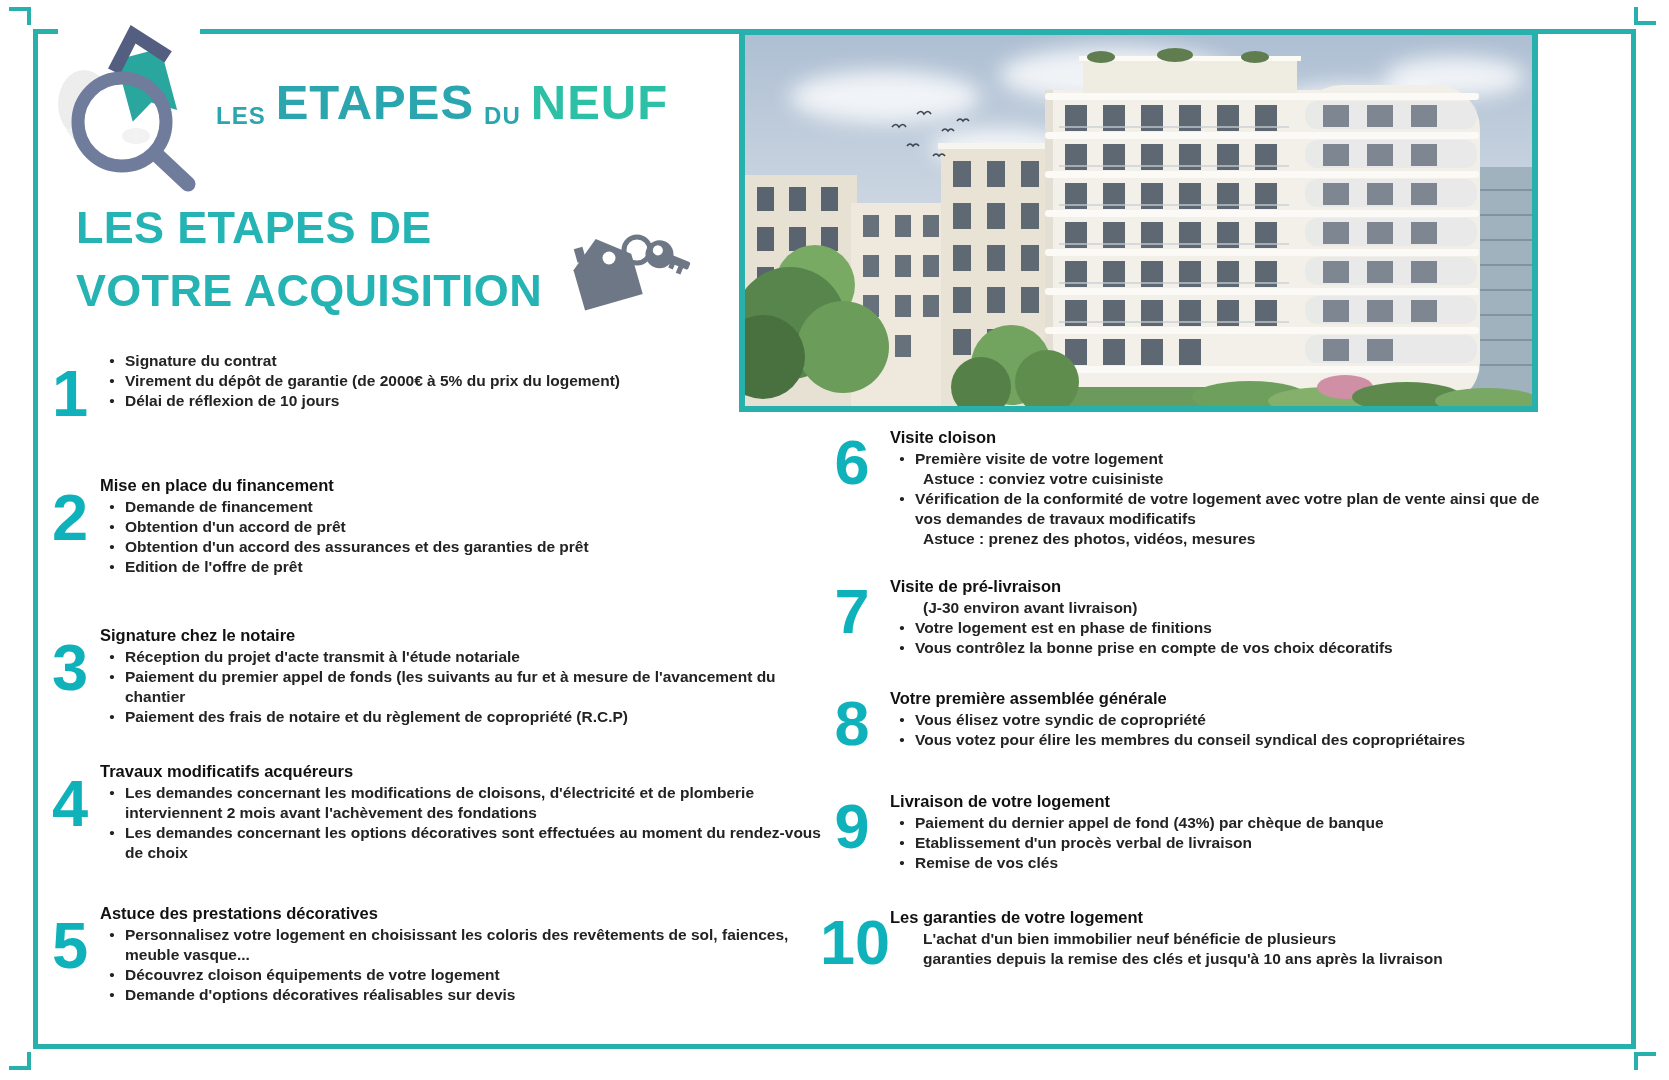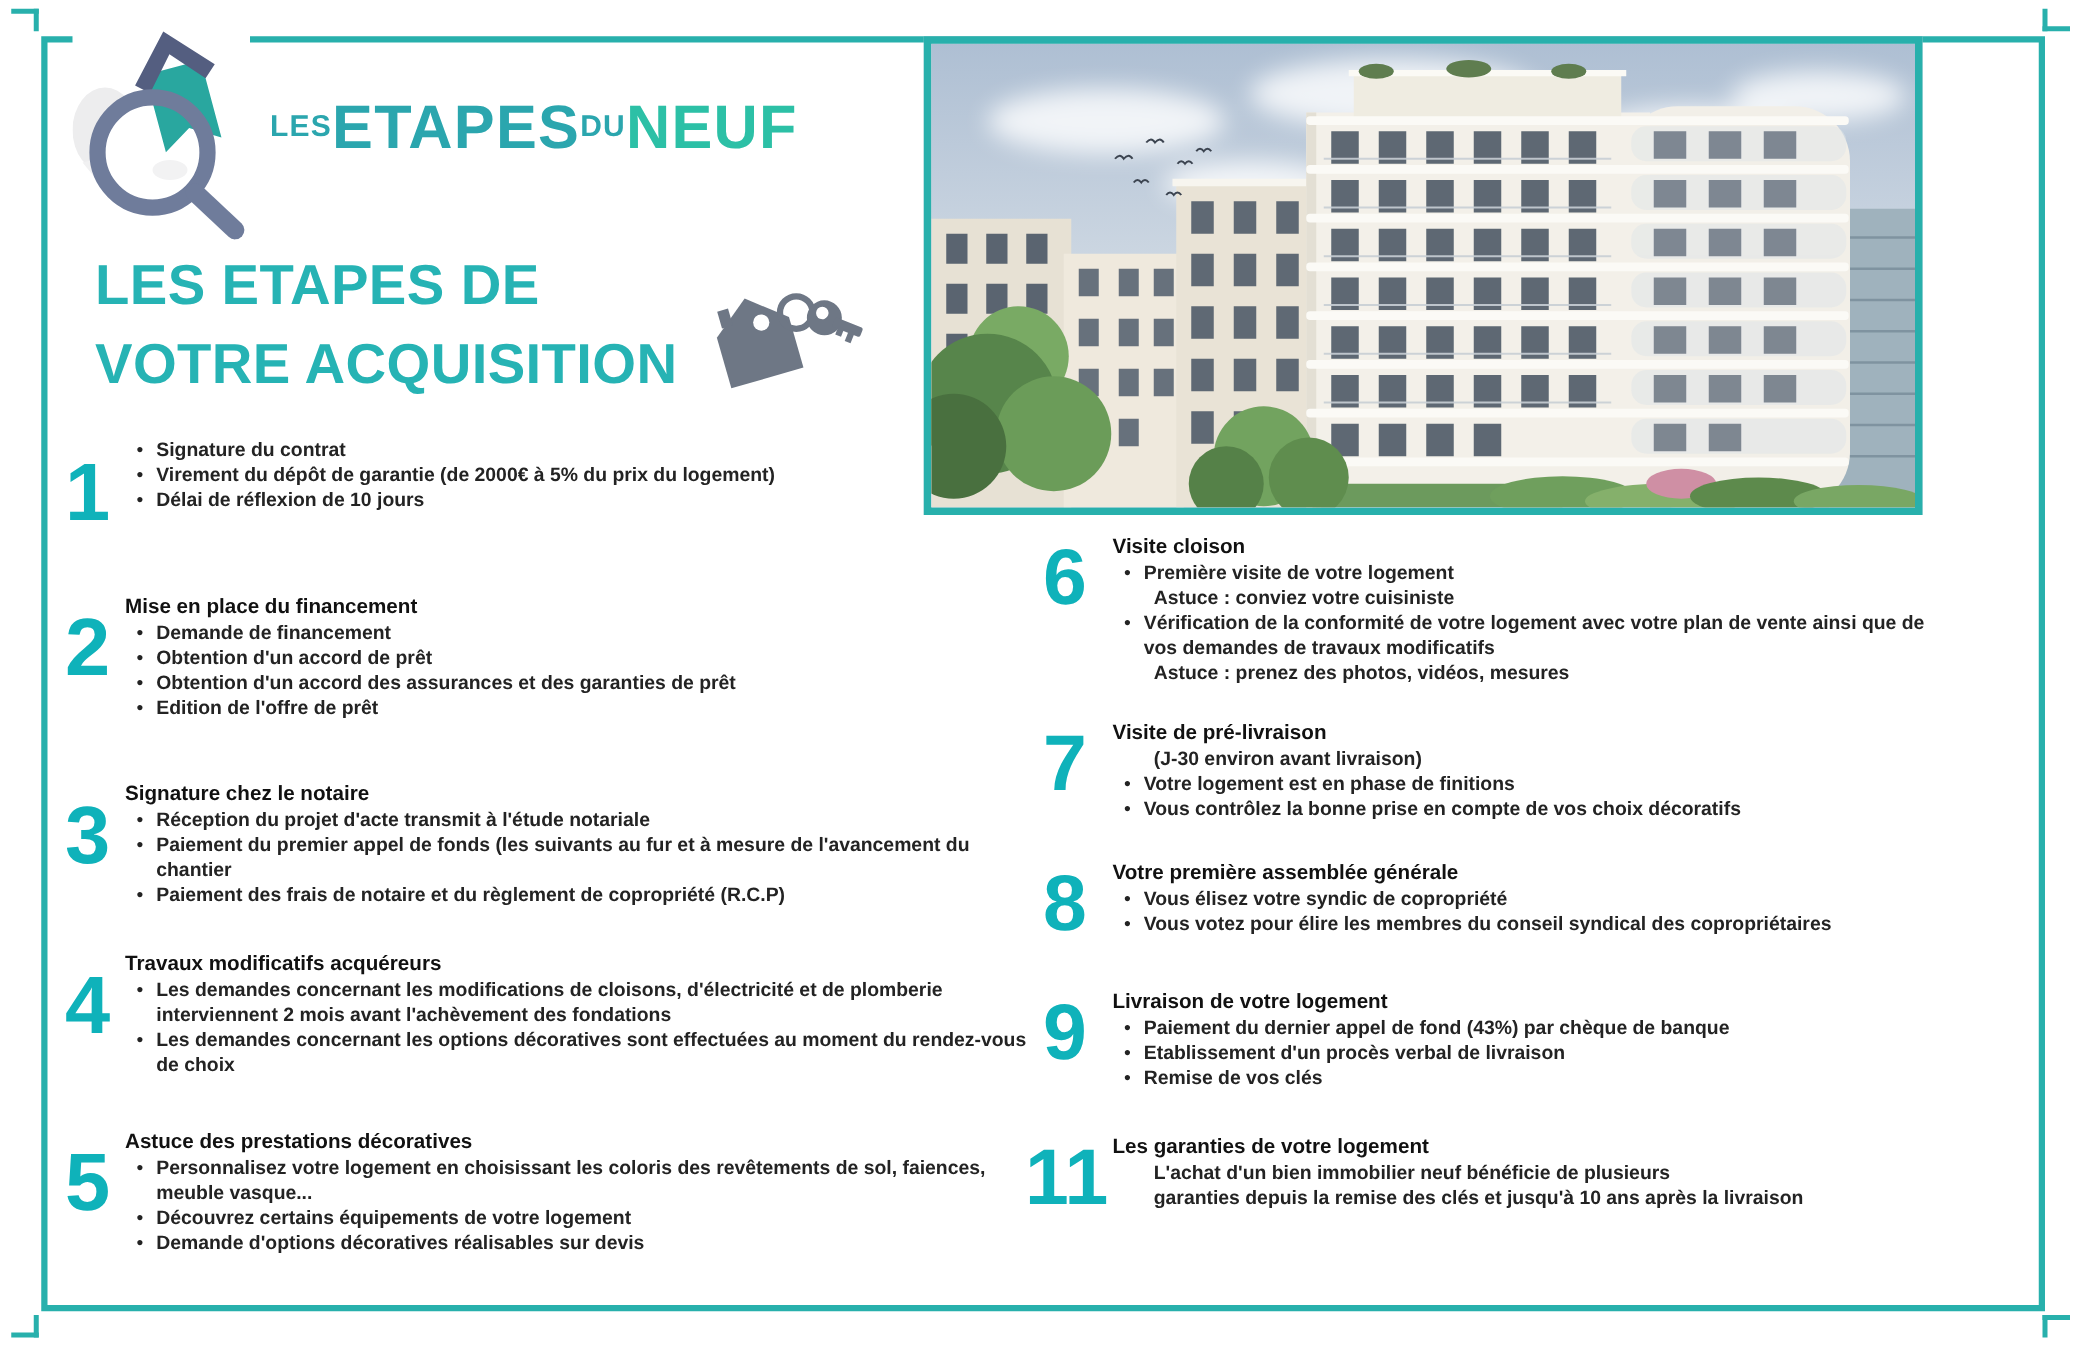--- a/index.html
+++ b/index.html
@@ -24,21 +24,21 @@
   .corner{position:absolute;width:22px;height:18px;border:0 solid var(--teal);}
   .c-tl{left:9px;top:7px;border-top-width:4px;border-right-width:4px;}
   .c-tr{right:13px;top:7px;border-left-width:4px;border-bottom-width:4px;}
   .c-bl{left:9px;bottom:10px;border-right-width:4px;border-bottom-width:4px;}
   .c-br{right:13px;bottom:10px;border-left-width:4px;border-top-width:4px;}
   
   .frame{position:absolute;left:33px;top:29px;width:1603px;height:1020px;border:5px solid var(--teal);}
   
   .logo-art{position:absolute;left:58px;top:2px;width:142px;height:192px;background:#fff;z-index:3;}
   .logo-art svg{width:100%;height:100%;display:block;}
-  .logo-text{position:absolute;left:216px;top:74px;display:flex;align-items:center;z-index:3;}
+  .logo-text{position:absolute;left:216px;top:74px;display:flex;align-items:flex-end;gap:10px;z-index:3;}
   .lw-small{font-size:24px;font-weight:700;color:var(--logo-teal);letter-spacing:1px;}
   .lw-big{font-size:49px;font-weight:700;color:var(--logo-teal);letter-spacing:1px;}
   .lw-neuf{color:var(--logo-green);}
   
   .title{position:absolute;left:76px;top:196px;font-size:45px;line-height:63px;font-weight:700;color:var(--title);letter-spacing:.3px;z-index:2;}
   .key-icon{position:absolute;left:560px;top:220px;width:132px;height:95px;z-index:2;}
   .key-icon svg{width:100%;height:100%;display:block;}
   
   .photo{position:absolute;left:739px;top:29px;width:799px;height:383px;border:6px solid var(--teal);background:#cdd8e2;z-index:2;overflow:hidden;}
   .photo svg{width:100%;height:100%;display:block;}
@@ -419,21 +419,21 @@
     <div class="step">
       <div class="step-num">5</div>
       <div class="step-body">
         <div class="step-heading">Astuce des prestations décoratives</div>
         <div class="item bullet">
           <span class="dot">•</span>
           <span class="itxt">Personnalisez votre logement en choisissant les coloris des revêtements de sol, faiences, meuble vasque...</span>
         </div>
         <div class="item bullet">
           <span class="dot">•</span>
-          <span class="itxt">Découvrez certains équipements de votre logement</span>
+          <span class="itxt">Découvrez cloison équipements de votre logement</span>
         </div>
         <div class="item bullet">
           <span class="dot">•</span>
           <span class="itxt">Demande d'options décoratives réalisables sur devis</span>
         </div>
       </div>
     </div>
   </div>
 <div class="col col-right" id="col-right">
     <div class="step">
@@ -499,21 +499,21 @@
           <span class="dot">•</span>
           <span class="itxt">Etablissement d'un procès verbal de livraison</span>
         </div>
         <div class="item bullet">
           <span class="dot">•</span>
           <span class="itxt">Remise de vos clés</span>
         </div>
       </div>
     </div>
     <div class="step">
-      <div class="step-num">11</div>
+      <div class="step-num">10</div>
       <div class="step-body">
         <div class="step-heading">Les garanties de votre logement</div>
         <div class="item note">
           <span class="itxt">L'achat d'un bien immobilier neuf bénéficie de plusieurs</span>
         </div>
         <div class="item note">
           <span class="itxt">garanties depuis la remise des clés et jusqu'à 10 ans après la livraison</span>
         </div>
       </div>
     </div>

